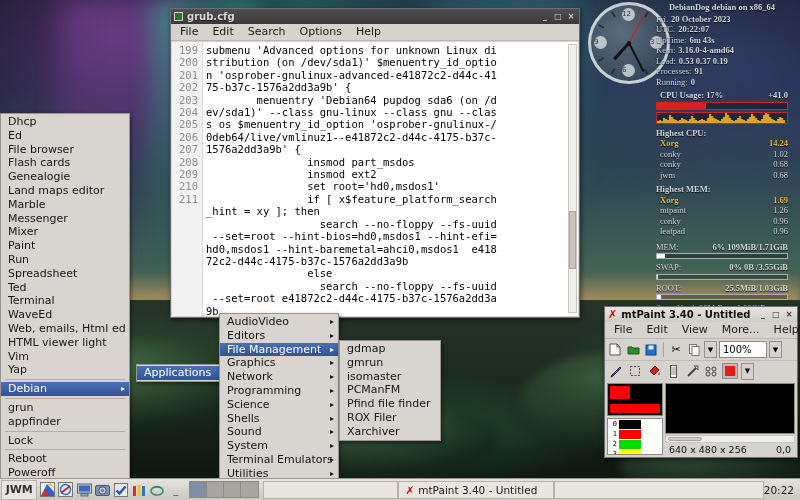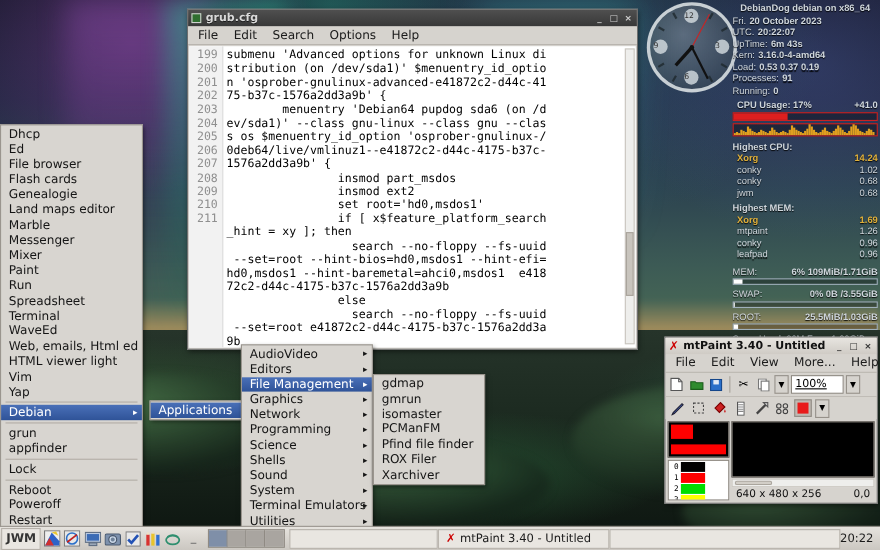--- a/index.html
+++ b/index.html
@@ -93,21 +93,21 @@
   #mtpaint { left:604px; top:306px; width:194px; height:152px; }
   #mt-toolbar { display:flex; align-items:center; gap:2px; height:22px;
                 padding:1px 2px; background:#d6d3ce; border-bottom:1px solid #c0bcb6; }
   #mt-tools { display:flex; align-items:center; gap:3px; height:20px;
               padding:1px 3px; background:#d6d3ce; }
   .mtbtn { width:16px; height:16px; display:flex; align-items:center; justify-content:center;
            font-size:11px; }
   .mtbtn.pressed { background:#bfbab3; border:1px solid #908b84; }
   .sep { width:1px; height:15px; background:#a9a49c; margin:0 2px; }
   #mt-zoom { height:17px; min-width:48px; background:#fff; border:1px solid #8d8880;
-             font-size:10px; padding:1px 3px; display:flex; align-items:center;text-decoration:underline; }
+             font-size:10px; padding:1px 3px; display:flex; align-items:center; }
   .arrowbtn { width:13px; height:17px; background:#d6d3ce; border:1px solid #96918a;
               display:flex; align-items:center; justify-content:center; font-size:7px; }
   #mt-main { position:absolute; left:2px; top:76px; right:2px; bottom:2px; display:flex; gap:2px; }
   #mt-left { width:56px; display:flex; flex-direction:column; gap:2px; }
   #mt-ab { height:33px; background:#000; border:1px solid #8d8880; position:relative; }
   #mt-pal { flex:1; background:#fff; border:1px solid #8d8880; position:relative;
             font-family:"DejaVu Sans Mono", monospace; font-size:7px; overflow:hidden; }
   .palrow { display:flex; align-items:center; height:10px; }
   .palidx { width:11px; text-align:right; padding-right:2px; color:#000; }
   .palsw { width:22px; height:9px; }
@@ -127,22 +127,22 @@
   .mi.sel { background:linear-gradient(180deg,#4a70b8,#2f5398); color:#fff; }
   .mi .arr { position:absolute; right:4px; top:0; font-size:8px; }
   .msep { height:1px; background:#b2ada6; margin:2px 4px; }
 
   #menu-root { left:0px; top:113px; width:130px; }
   #menu-apps { left:136px; top:364px; width:92px; }
   #menu-cats { left:219px; top:313px; width:120px; }
   #menu-filemgmt { left:339px; top:340px; width:102px; }
 
   
-  #conky { position:absolute; right:2px; top:2px; width:132px; color:#cfd6dc;
-           font-family:Liberation Sans, sans-serif; font-size:8.5px; line-height:10.5px;
+  #conky { position:absolute; right:12px; top:2px; width:132px; color:#cfd6dc;
+           font-family:Liberation Serif, serif; font-size:8.5px; line-height:10.5px;
            text-shadow:0 1px 1px rgba(0,0,0,.9); }
   #conky .hdr { text-align:center; font-weight:bold; margin-bottom:1px; }
   .krow { display:flex; }
   .krow .k { white-space:nowrap; }
   .krow .v { font-weight:bold; margin-left:3px; white-space:nowrap; }
   .ckhead { font-weight:bold; margin-top:4px; }
   .prow { display:flex; justify-content:space-between; padding-left:4px; }
   .prow.top { color:#e0b03a; font-weight:bold; }
   .bar-red { height:8px; border:1px solid #cc2222; margin:1px 0 2px 0; position:relative; background:rgba(0,0,0,.35); }
   .bar-red > i { position:absolute; left:0; top:0; bottom:0; background:#dd1f1f; display:block; }
@@ -587,20 +587,21 @@
     <div class="mi"><span>File browser</span></div>
     <div class="mi"><span>Flash cards</span></div>
     <div class="mi"><span>Genealogie</span></div>
     <div class="mi"><span>Land maps editor</span></div>
     <div class="mi"><span>Marble</span></div>
     <div class="mi"><span>Messenger</span></div>
     <div class="mi"><span>Mixer</span></div>
     <div class="mi"><span>Paint</span></div>
     <div class="mi"><span>Run</span></div>
     <div class="mi"><span>Spreadsheet</span></div>
+    <div class="mi"><span>Ted</span></div>
     <div class="mi"><span>Terminal</span></div>
     <div class="mi"><span>WaveEd</span></div>
     <div class="mi"><span>Web, emails, Html ed</span></div>
     <div class="mi"><span>HTML viewer light</span></div>
     <div class="mi"><span>Vim</span></div>
     <div class="mi"><span>Yap</span></div>
     <div class="msep"></div>
     <div class="mi sel"><span>Debian</span><span class="arr">▸</span></div>
     <div class="msep"></div>
     <div class="mi"><span>grun</span></div>

